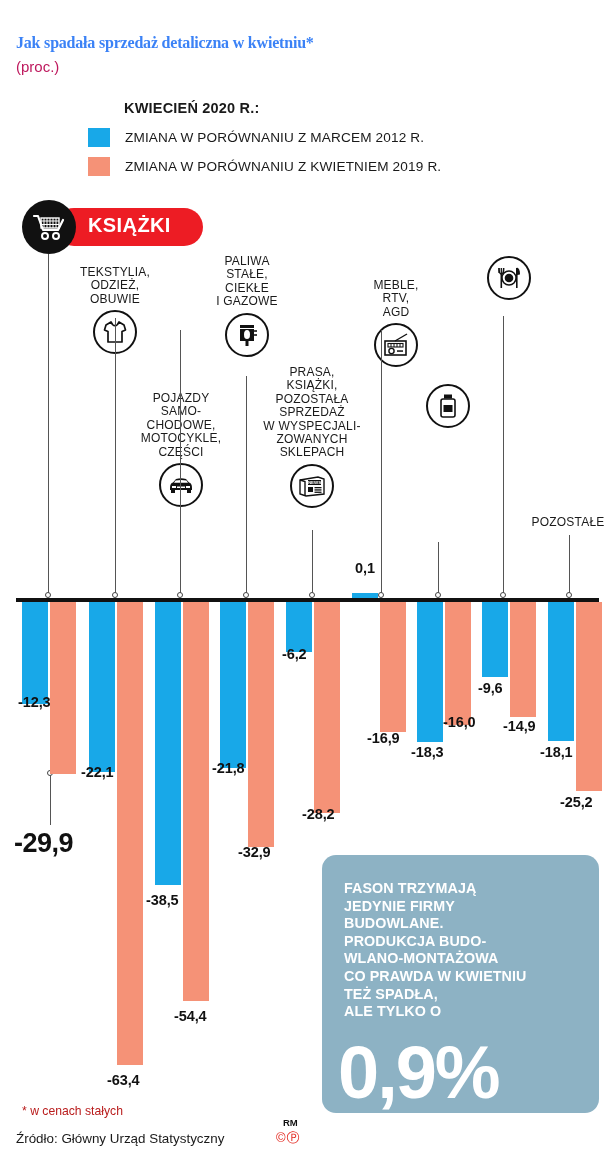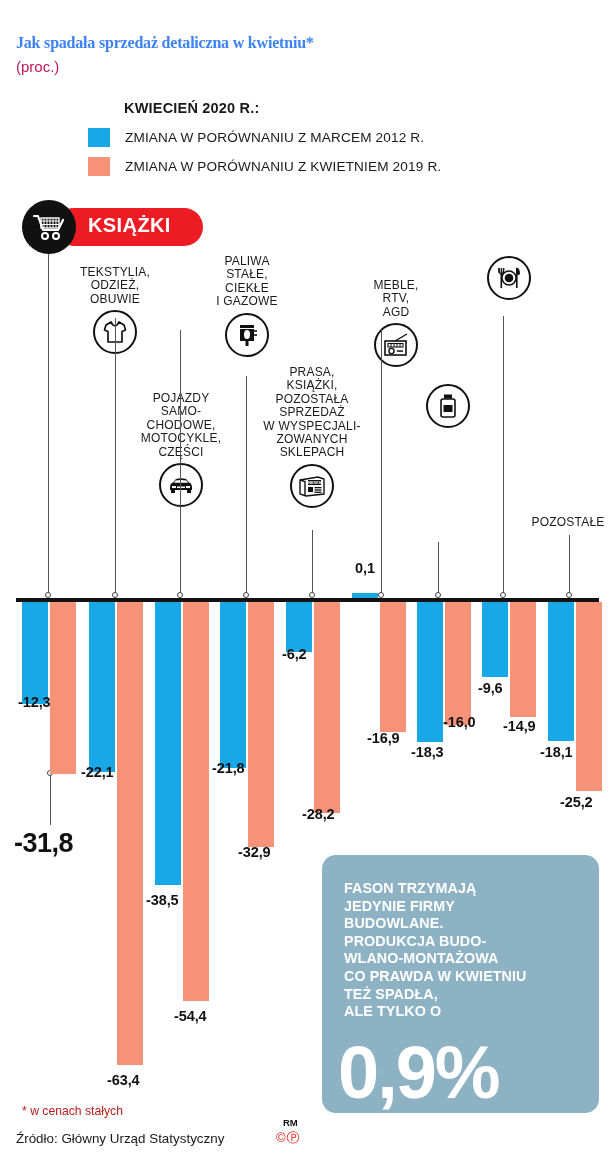--- a/index.html
+++ b/index.html
@@ -311,21 +311,21 @@
   <div class="leader-dot" style="left:566px; top:592px;"></div>
 
   <div class="leader" style="left:50px; top:775px; height:50px;"></div>
   <div class="leader-dot" style="left:47px; top:770px;"></div>
 
   <div class="axis"></div>
 
   <div class="bar" style="left:22px; width:26px; height:102px; background:#18a8e8;"></div>
   <div class="bar" style="left:50px; width:26px; height:172px; background:#f59277;"></div>
   <div class="barlabel" style="left:18px; top:694px;">-12,3</div>
-  <div class="total-label" style="left:14px; top:828px;">-31,8</div>
+  <div class="total-label" style="left:14px; top:828px;">-29,9</div>
 
   <div class="bar" style="left:89px; width:26px; height:170px; background:#18a8e8;"></div>
   <div class="bar" style="left:117px; width:26px; height:463px; background:#f59277;"></div>
   <div class="barlabel" style="left:81px; top:764px;">-22,1</div>
   <div class="barlabel" style="left:107px; top:1072px;">-63,4</div>
 
   <div class="bar" style="left:155px; width:26px; height:283px; background:#18a8e8;"></div>
   <div class="bar" style="left:183px; width:26px; height:399px; background:#f59277;"></div>
   <div class="barlabel" style="left:146px; top:892px;">-38,5</div>
   <div class="barlabel" style="left:174px; top:1008px;">-54,4</div>

